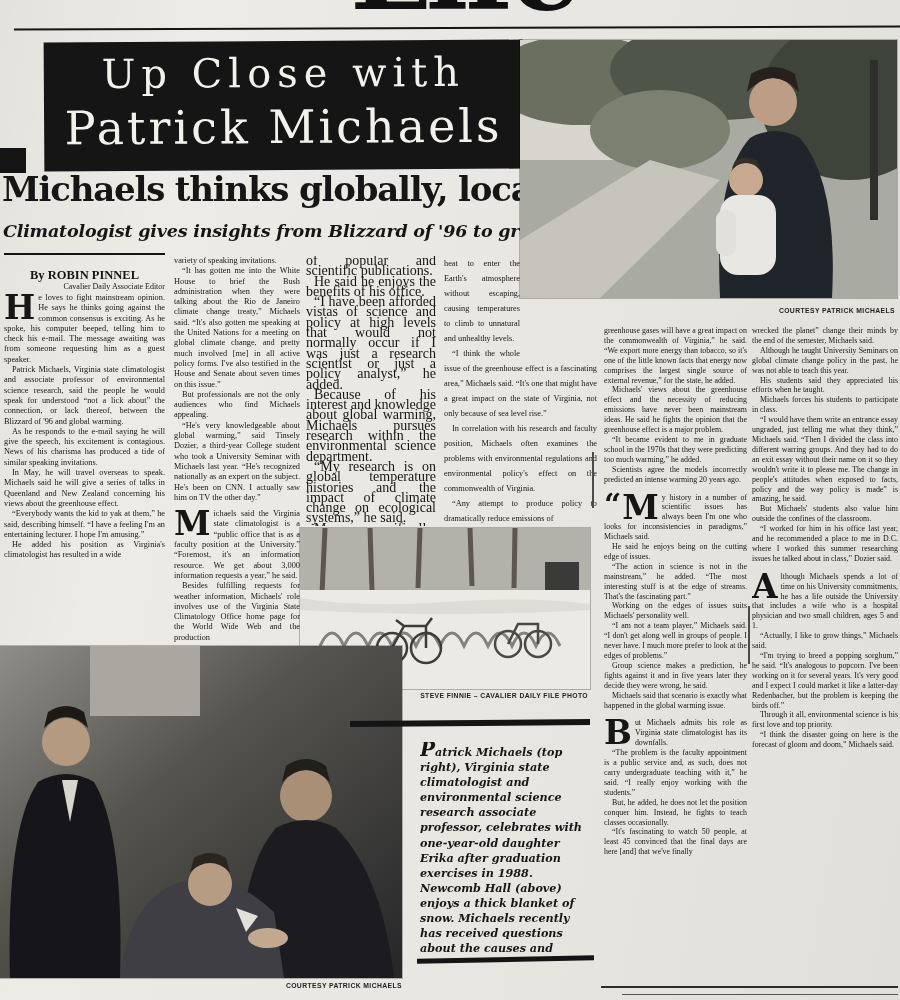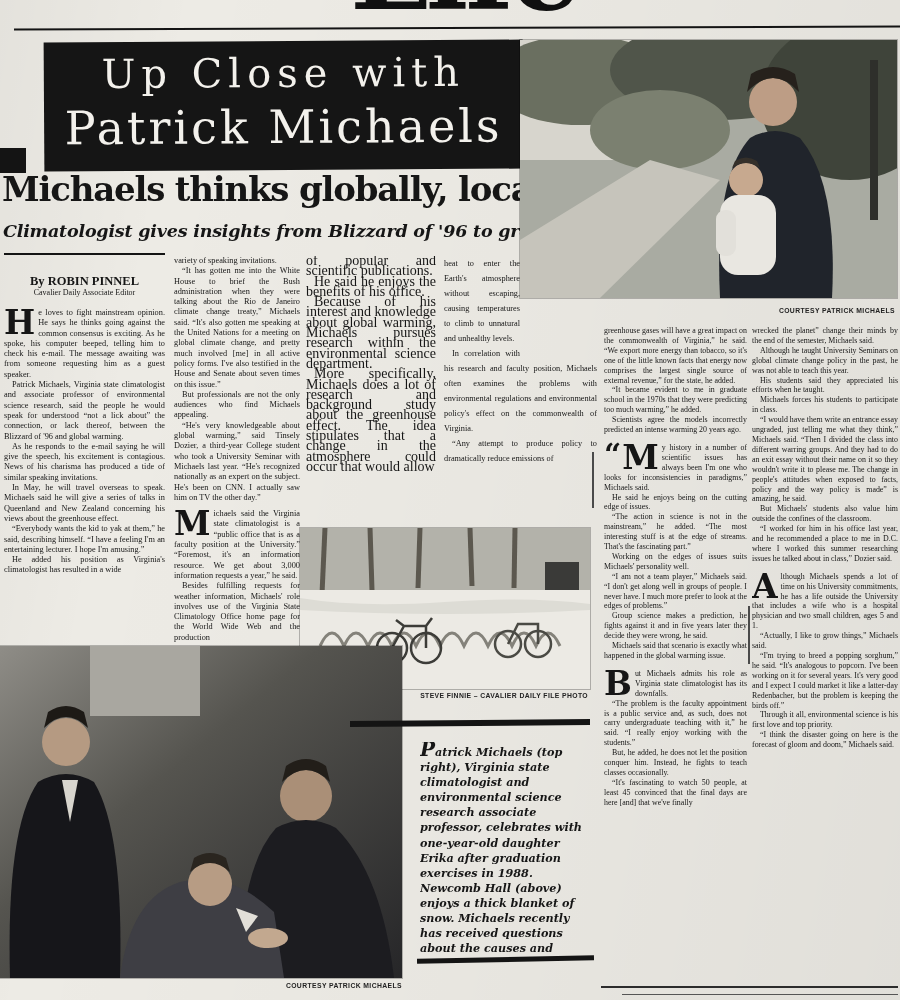--- a/index.html
+++ b/index.html
@@ -26,23 +26,23 @@
   
   .col{position:absolute;text-align:justify;overflow:hidden;}
   .col p{margin:0;text-indent:8px;}
   .col p.flush{text-indent:0;}
   #c1{left:4px;top:253px;width:161px;height:380px;font-size:8.3px;line-height:10.3px;}
   #c2{left:174px;top:256px;width:126px;height:390px;font-size:8.3px;line-height:10.3px;}
   #c3{left:306px;top:256px;width:130px;height:270px;font-size:14px;line-height:10.3px;}
   #c4{left:444px;top:256px;width:153px;height:272px;font-size:8.3px;line-height:15px;}
   #c5{left:604px;top:326px;width:143px;height:654px;font-size:7.9px;line-height:9.9px;}
   #c6{left:752px;top:326px;width:146px;height:652px;font-size:7.9px;line-height:9.9px;}
-  .byline{text-align:center;border-top:2px solid #141414;padding-top:19px;margin-bottom:10px;}
+  .byline{text-align:center;border-top:2px solid #141414;padding-top:13px;margin-bottom:1px;}
   .byline .byname{font-weight:bold;font-size:12.5px;line-height:14px;}
-  .byline .byrole{font-size:8px;line-height:10px;}
+  .byline .byrole{font-size:8px;line-height:10px;text-align:right;}
   .dc{float:left;font-family:"DejaVu Serif",serif;font-weight:bold;font-size:33px;line-height:27px;
       margin:1px 3px 0 0;}
   .bigquote{float:left;font-family:"DejaVu Serif",serif;font-weight:bold;font-size:30px;line-height:20px;
       margin:2px 1px 0 0;}
   .wrapspacer{float:right;width:77px;height:98px;}
   
   .photo{position:absolute;overflow:hidden;background:#b9b8b2;box-shadow:0 0 0 1px rgba(0,0,0,0.25);}
   #ph-tr{left:520px;top:40px;width:377px;height:258px;}
   #ph-bike{left:300px;top:528px;width:290px;height:161px;}
   #ph-bl{left:0;top:646px;width:402px;height:332px;}
@@ -130,33 +130,37 @@
   <p>“It has gotten me into the White House to brief the Bush administration when they were talking about the Rio de Janeiro climate change treaty,” Michaels said. “It's also gotten me speaking at the United Nations for a meeting on global climate change, and pretty much involved [me] in all active policy forms. I've also testified in the House and Senate about seven times on this issue.”</p>
   <p>But professionals are not the only audiences who find Michaels appealing.</p>
   <p>“He's very knowledgeable about global warming,” said Tinsely Dozier, a third-year College student who took a University Seminar with Michaels last year. “He's recognized nationally as an expert on the subject. He's been on CNN. I actually saw him on TV the other day.”</p>
   <p class="flush" style="margin-top:6px;"><span class="dc">M</span><span>ichaels said the Virginia state climatologist is a “public office that is as a faculty position at the University.” “Foremost, it's an information resource. We get about 3,000 information requests a year,” he said.</span></p>
   <p>Besides fulfilling requests for weather information, Michaels' role involves use of the Virginia State Climatology Office home page for the World Wide Web and the production</p>
 </section>
 
 <section class="col" id="c3">
   <p class="flush">of popular and scientific publications.</p>
   <p>He said he enjoys the benefits of his office.</p>
+  <p>“I have been afforded vistas of science and policy at high levels that would not normally occur if I was just a research scientist or just a policy analyst,” he added.</p>
   <p>Because of his interest and knowledge about global warming, Michaels pursues research within the environmental science department.</p>
+  <p>“My research is on global temperature histories and the impact of climate change on ecological systems,” he said.</p>
   <p>More specifically, Michaels does a lot of research and background study about the greenhouse effect. The idea stipulates that a change in the atmosphere could occur that would allow</p>
 </section>
 
 <section class="col" id="c4">
   <span class="wrapspacer"></span>
   <p class="flush">heat to enter the Earth's atmosphere without escaping, causing temperatures to climb to unnatural and unhealthy levels.</p>
+  <p>“I think the whole issue of the greenhouse effect is a fascinating area,” Michaels said. “It's one that might have a great impact on the state of Virginia, not only because of sea level rise.”</p>
   <p>In correlation with his research and faculty position, Michaels often examines the problems with environmental regulations and environmental policy's effect on the commonwealth of Virginia.</p>
   <p>“Any attempt to produce policy to dramatically reduce emissions of</p>
 </section>
 
 <section class="col" id="c5">
   <p class="flush">greenhouse gases will have a great impact on the commonwealth of Virginia,” he said. “We export more energy than tobacco, so it's one of the little known facts that energy now comprises the largest single source of external revenue,” for the state, he added.</p>
+  <p>Michaels' views about the greenhouse effect and the necessity of reducing emissions have never been mainstream ideas. He said he fights the opinion that the greenhouse effect is a major problem.</p>
   <p>“It became evident to me in graduate school in the 1970s that they were predicting too much warming,” he added.</p>
   <p>Scientists agree the models incorrectly predicted an intense warming 20 years ago.</p>
   <p class="flush" style="margin-top:8px;"><span class="bigquote">“</span><span class="dc">M</span><span>y history in a number of scientific issues has always been I'm one who looks for inconsistencies in paradigms,” Michaels said.</span></p>
   <p>He said he enjoys being on the cutting edge of issues.</p>
   <p>“The action in science is not in the mainstream,” he added. “The most interesting stuff is at the edge of streams. That's the fascinating part.”</p>
   <p>Working on the edges of issues suits Michaels' personality well.</p>
   <p>“I am not a team player,” Michaels said. “I don't get along well in groups of people. I never have. I much more prefer to look at the edges of problems.”</p>
   <p>Group science makes a prediction, he fights against it and in five years later they decide they were wrong, he said.</p>
   <p>Michaels said that scenario is exactly what happened in the global warming issue.</p>
   <p class="flush" style="margin-top:8px;"><span class="dc">B</span><span>ut Michaels admits his role as Virginia state climatologist has its downfalls.</span></p>

